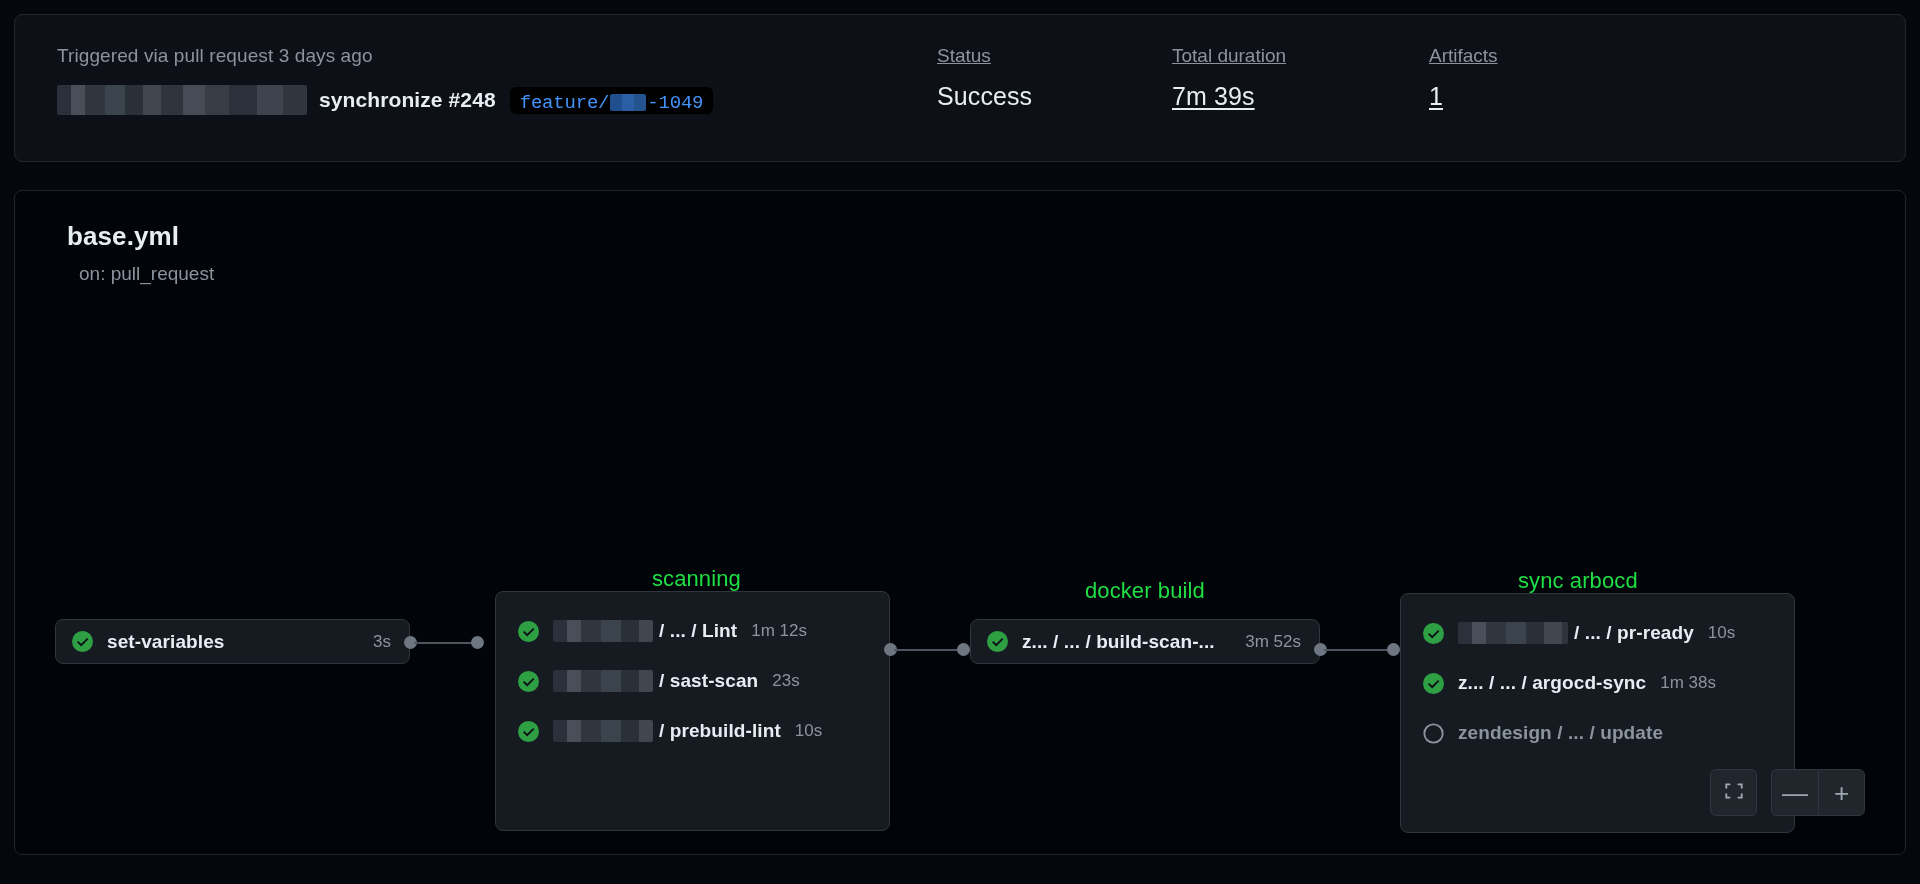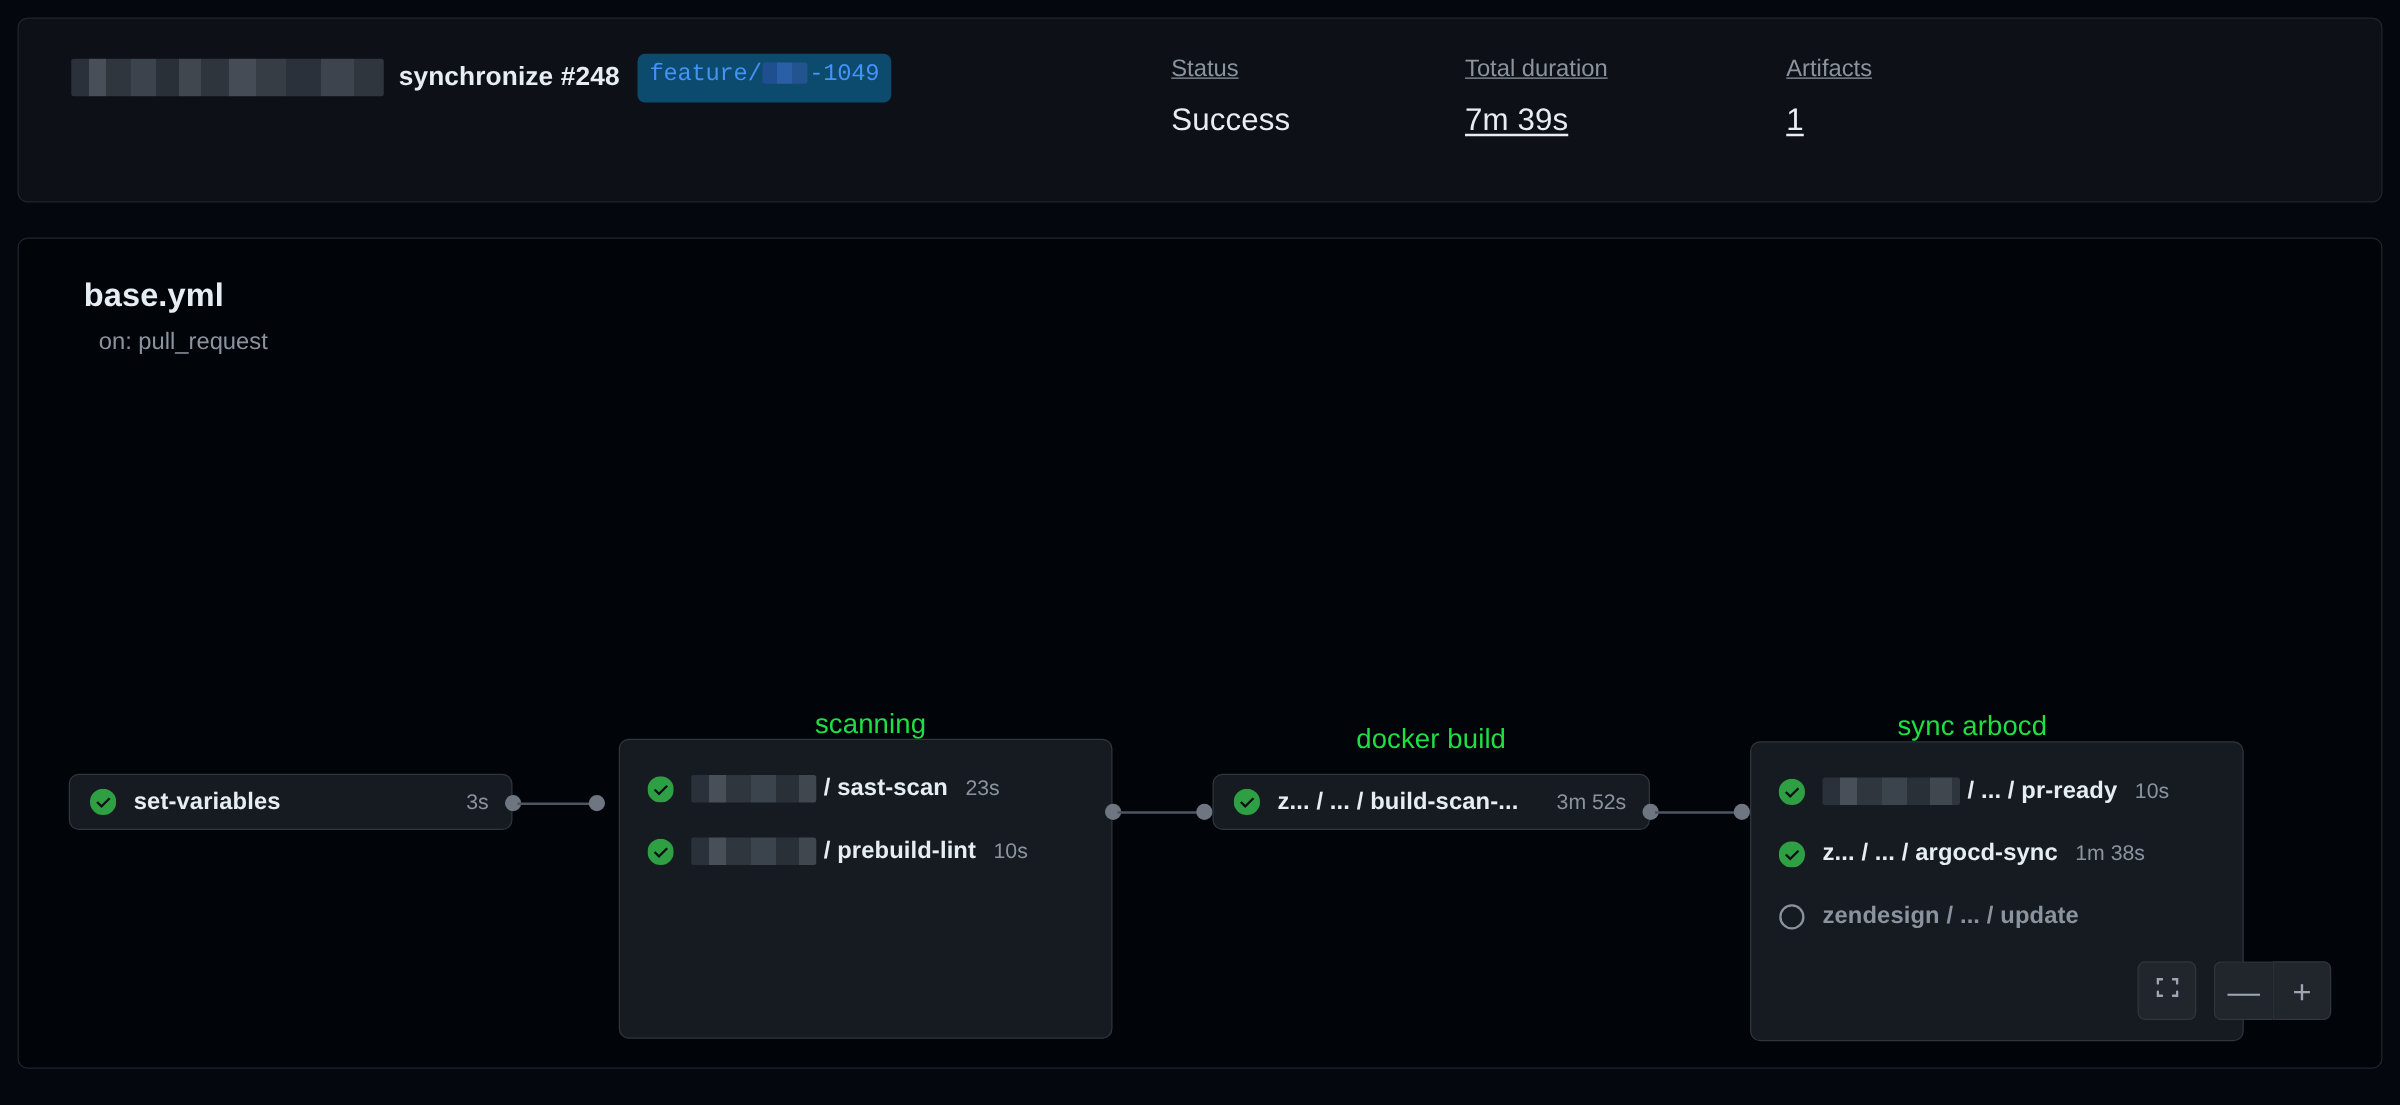--- a/index.html
+++ b/index.html
@@ -43,26 +43,26 @@
   }
   .redact-actor { width: 250px; height: 30px; margin-right: 12px; }
   .sync-text {
     color: #e6edf3;
     font-size: 21px;
     font-weight: 600;
     letter-spacing: .1px;
   }
   .branch-badge {
     margin-left: 14px;
-    background: #0c4a6e;
+    background: #000000;
     color: #4493f8;
     font-family: "Liberation Mono", monospace;
     font-size: 19px;
     border-radius: 6px;
-    padding: 5px 10px 12px 10px;
+    padding: 5px 10px 0 10px;
     display: inline-flex;
     align-items: center;
     letter-spacing: -.2px;
   }
   .branch-redact {
     display: inline-block;
     width: 36px; height: 17px;
     background: linear-gradient(90deg,#1f4f8f 0 12px,#2a5fa5 12px 24px,#24548f 24px 36px);
     border-radius: 2px;
     margin: 0 1px;
@@ -182,20 +182,21 @@
   .ctrl-group .ctrl-btn:last-child { border-radius: 0 6px 6px 0; }
   .ctrl-sign { font-size: 26px; line-height: 1; color: #9da7b3; }
 </style>
 </head>
 <body>
 
 <div class="page">
 
   <div class="summary-card">
     <div class="summary-left">
+      <div class="trigger-line">Triggered via pull request 3 days ago</div>
       <div class="actor-row">
         <span class="redact redact-actor"></span>
         <span class="sync-text">synchronize #248</span>
         <span class="branch-badge">
           <span>feature/</span>
             <span class="branch-redact"></span>
             <span>-1049</span>
         </span>
       </div>
     </div>
@@ -235,20 +236,33 @@
       <span class="job-name">set-variables</span>
       <span class="spacer"></span>
       <span class="job-time">3s</span>
     </div>
     <div class="dot" style="left:389px; top:445px;"></div>
     <div class="edge" style="left:399px; top:451px; width:62px;"></div>
     <div class="dot" style="left:456px; top:445px;"></div>
 
     <div class="node group-node" style="left:480px; top:400px; width:395px; height:240px;">
 
+      <div class="job-row">
+        <span class="icon">
+          <svg width="21" height="21" viewBox="0 0 16 16">
+              <circle cx="8" cy="8" r="8" fill="#2ea043"></circle>
+              <path d="M11.5 5.3 7 9.8 4.8 7.6l-1 1L7 11.8l5.5-5.5z" fill="#0d1117"></path>
+            </svg>
+        </span>
+        <span class="job-name">
+          <span class="redact redact-repo" style="width:100px;"></span>
+          <span>/ ... / Lint</span>
+        </span>
+        <span class="job-time">1m 12s</span>
+      </div>
 
       <div class="job-row">
         <span class="icon">
           <svg width="21" height="21" viewBox="0 0 16 16">
               <circle cx="8" cy="8" r="8" fill="#2ea043"></circle>
               <path d="M11.5 5.3 7 9.8 4.8 7.6l-1 1L7 11.8l5.5-5.5z" fill="#0d1117"></path>
             </svg>
         </span>
         <span class="job-name">
           <span class="redact redact-repo" style="width:100px;"></span>

